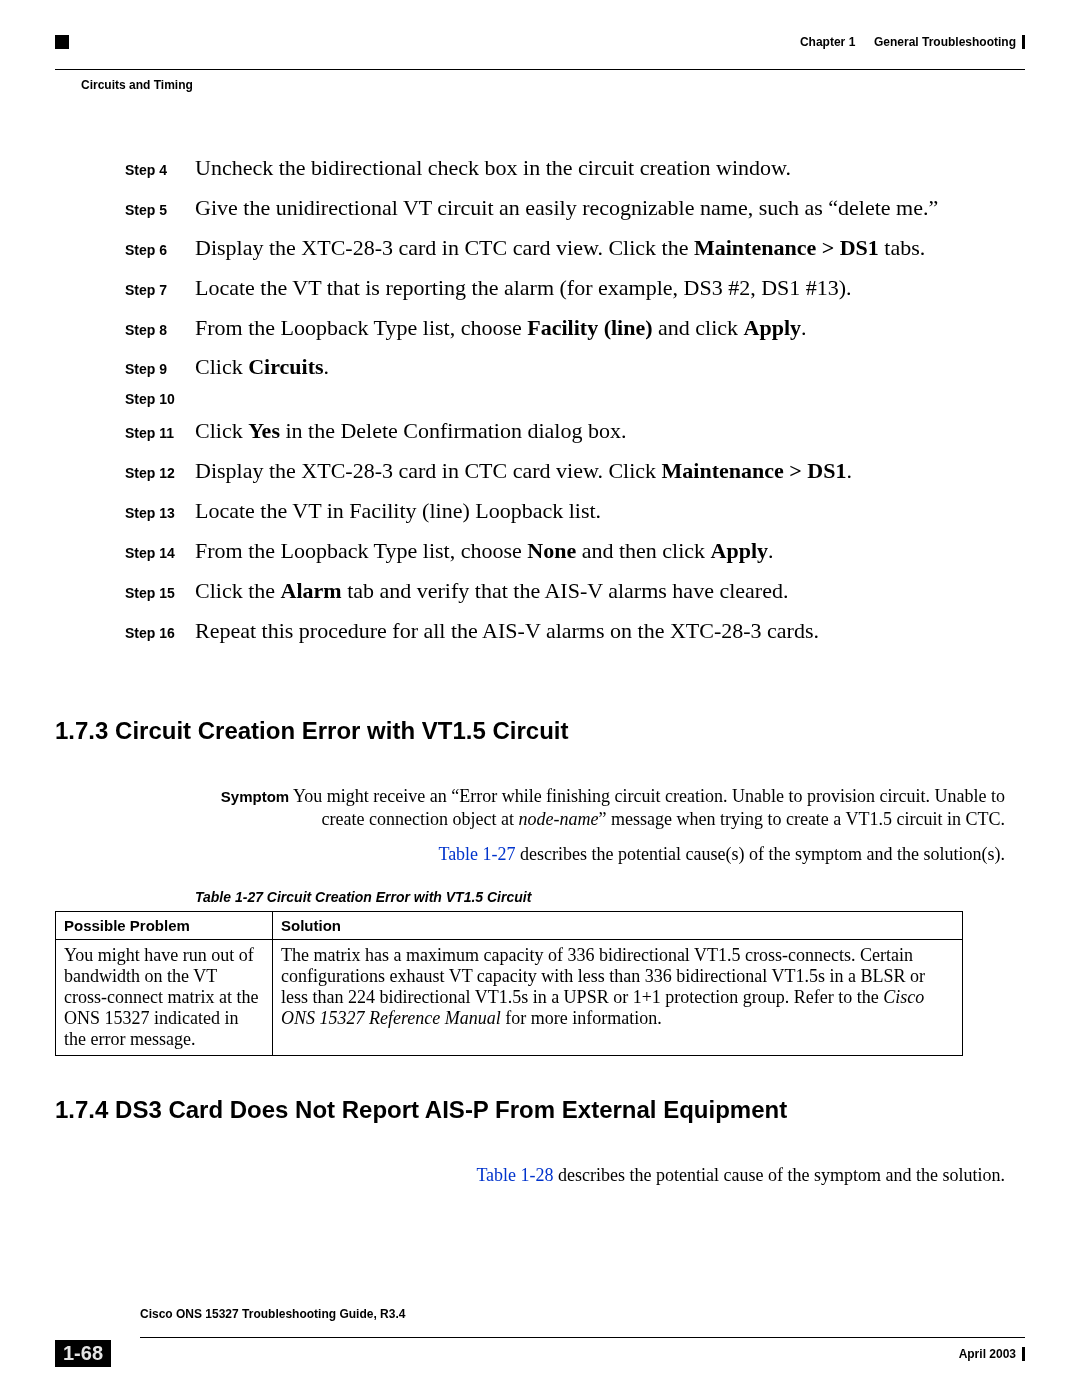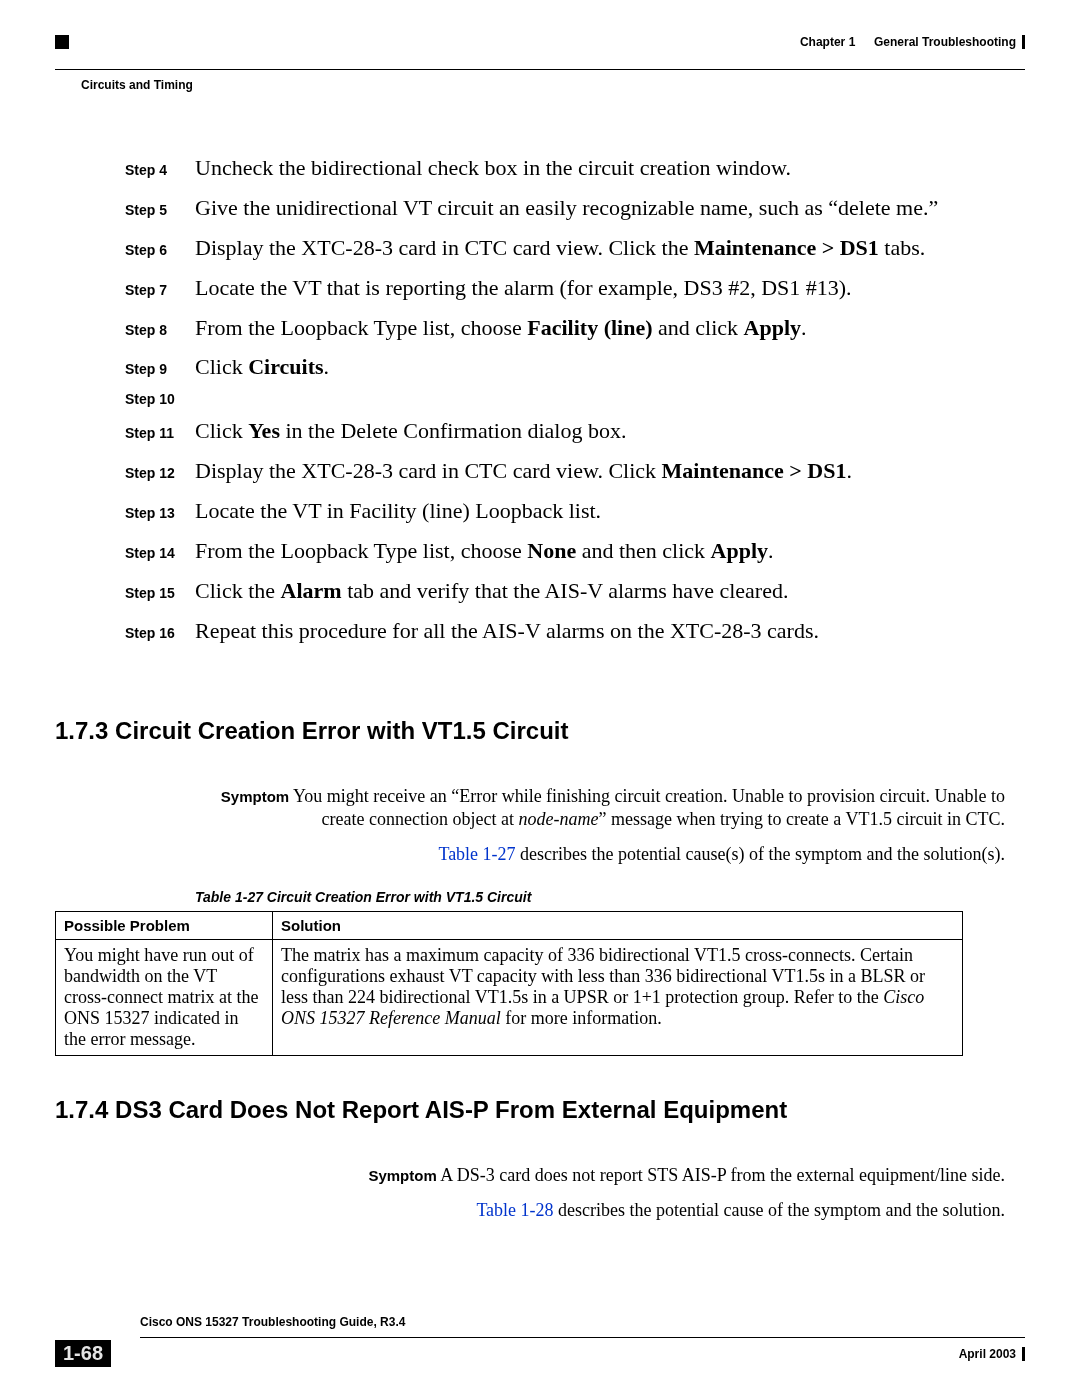--- a/index.html
+++ b/index.html
@@ -131,21 +131,21 @@
     position: absolute;
     bottom: 30px;
     left: 55px;
     right: 55px;
   }
   .footer-line1 {
     font-family: Arial, Helvetica, sans-serif;
     font-size: 12px;
     font-weight: bold;
     border-bottom: 1px solid #000;
-    padding-bottom: 8px;
+    padding-bottom: 16px;
     margin-left: 85px;
   }
   .footer-line2 {
     display: flex;
     justify-content: space-between;
     align-items: center;
     margin-top: 2px;
   }
   .page-badge {
     background: #000;
@@ -252,23 +252,20 @@
     </tr>
     <tr>
       <td>You might have run out of bandwidth on the VT cross-connect matrix at the ONS 15327 indicated in the error message.</td>
       <td id="solution173"><span>The matrix has a maximum capacity of 336 bidirectional VT1.5 cross-connects. Certain configurations exhaust VT capacity with less than 336 bidirectional VT1.5s in a BLSR or less than 224 bidirectional VT1.5s in a UPSR or 1+1 protection group. Refer to the </span><span class="italic">Cisco ONS 15327 Reference Manual</span><span> for more information.</span></td>
     </tr>
   </tbody>
     </table>
 
   <h2 class="section" style="margin-top:40px;">1.7.4  DS3 Card Does Not Report AIS-P From External Equipment</h2>
 
-  <div class="body-text body-para">
-    <span class="bold" style="font-family: Arial, Helvetica, sans-serif; font-size:15px;">Symptom</span><span>   A DS-3 card does not report STS AIS-P from the external equipment/line side.</span>
-  </div>
   <div class="body-text body-para" id="ref174"><span class="link">Table 1-28</span><span> describes the potential cause of the symptom and the solution.</span></div>
 
   <div class="footer">
     <div class="footer-line1">Cisco ONS 15327 Troubleshooting Guide, R3.4</div>
     <div class="footer-line2">
       <span class="page-badge">1-68</span>
       <span class="footer-date">
         <span>April 2003</span>
         <span class="vbar"></span>
       </span>

